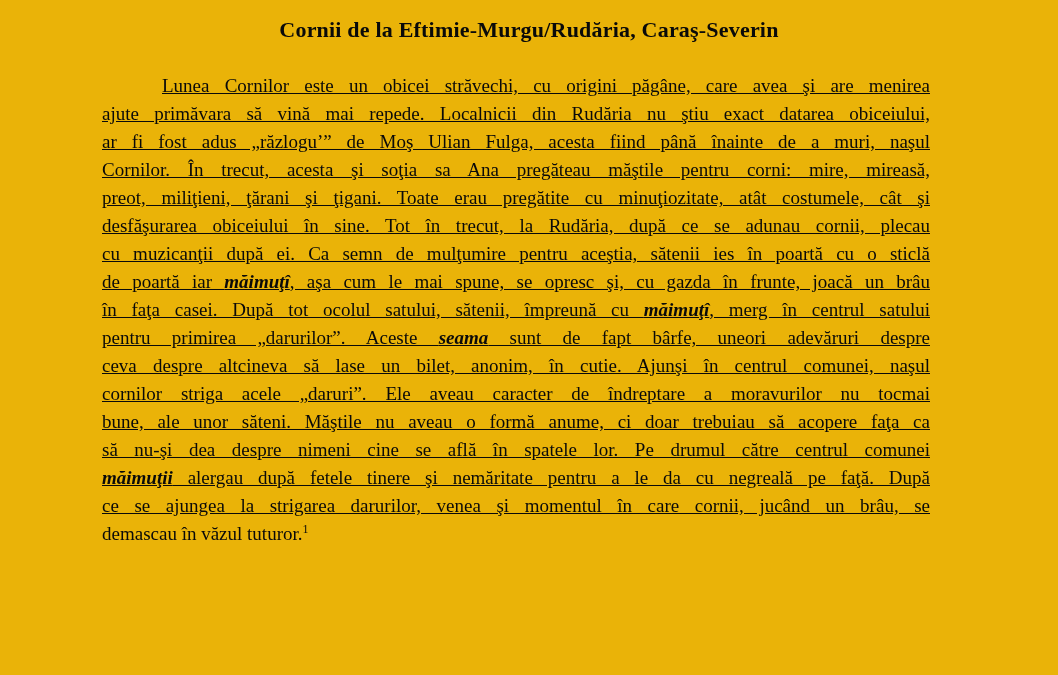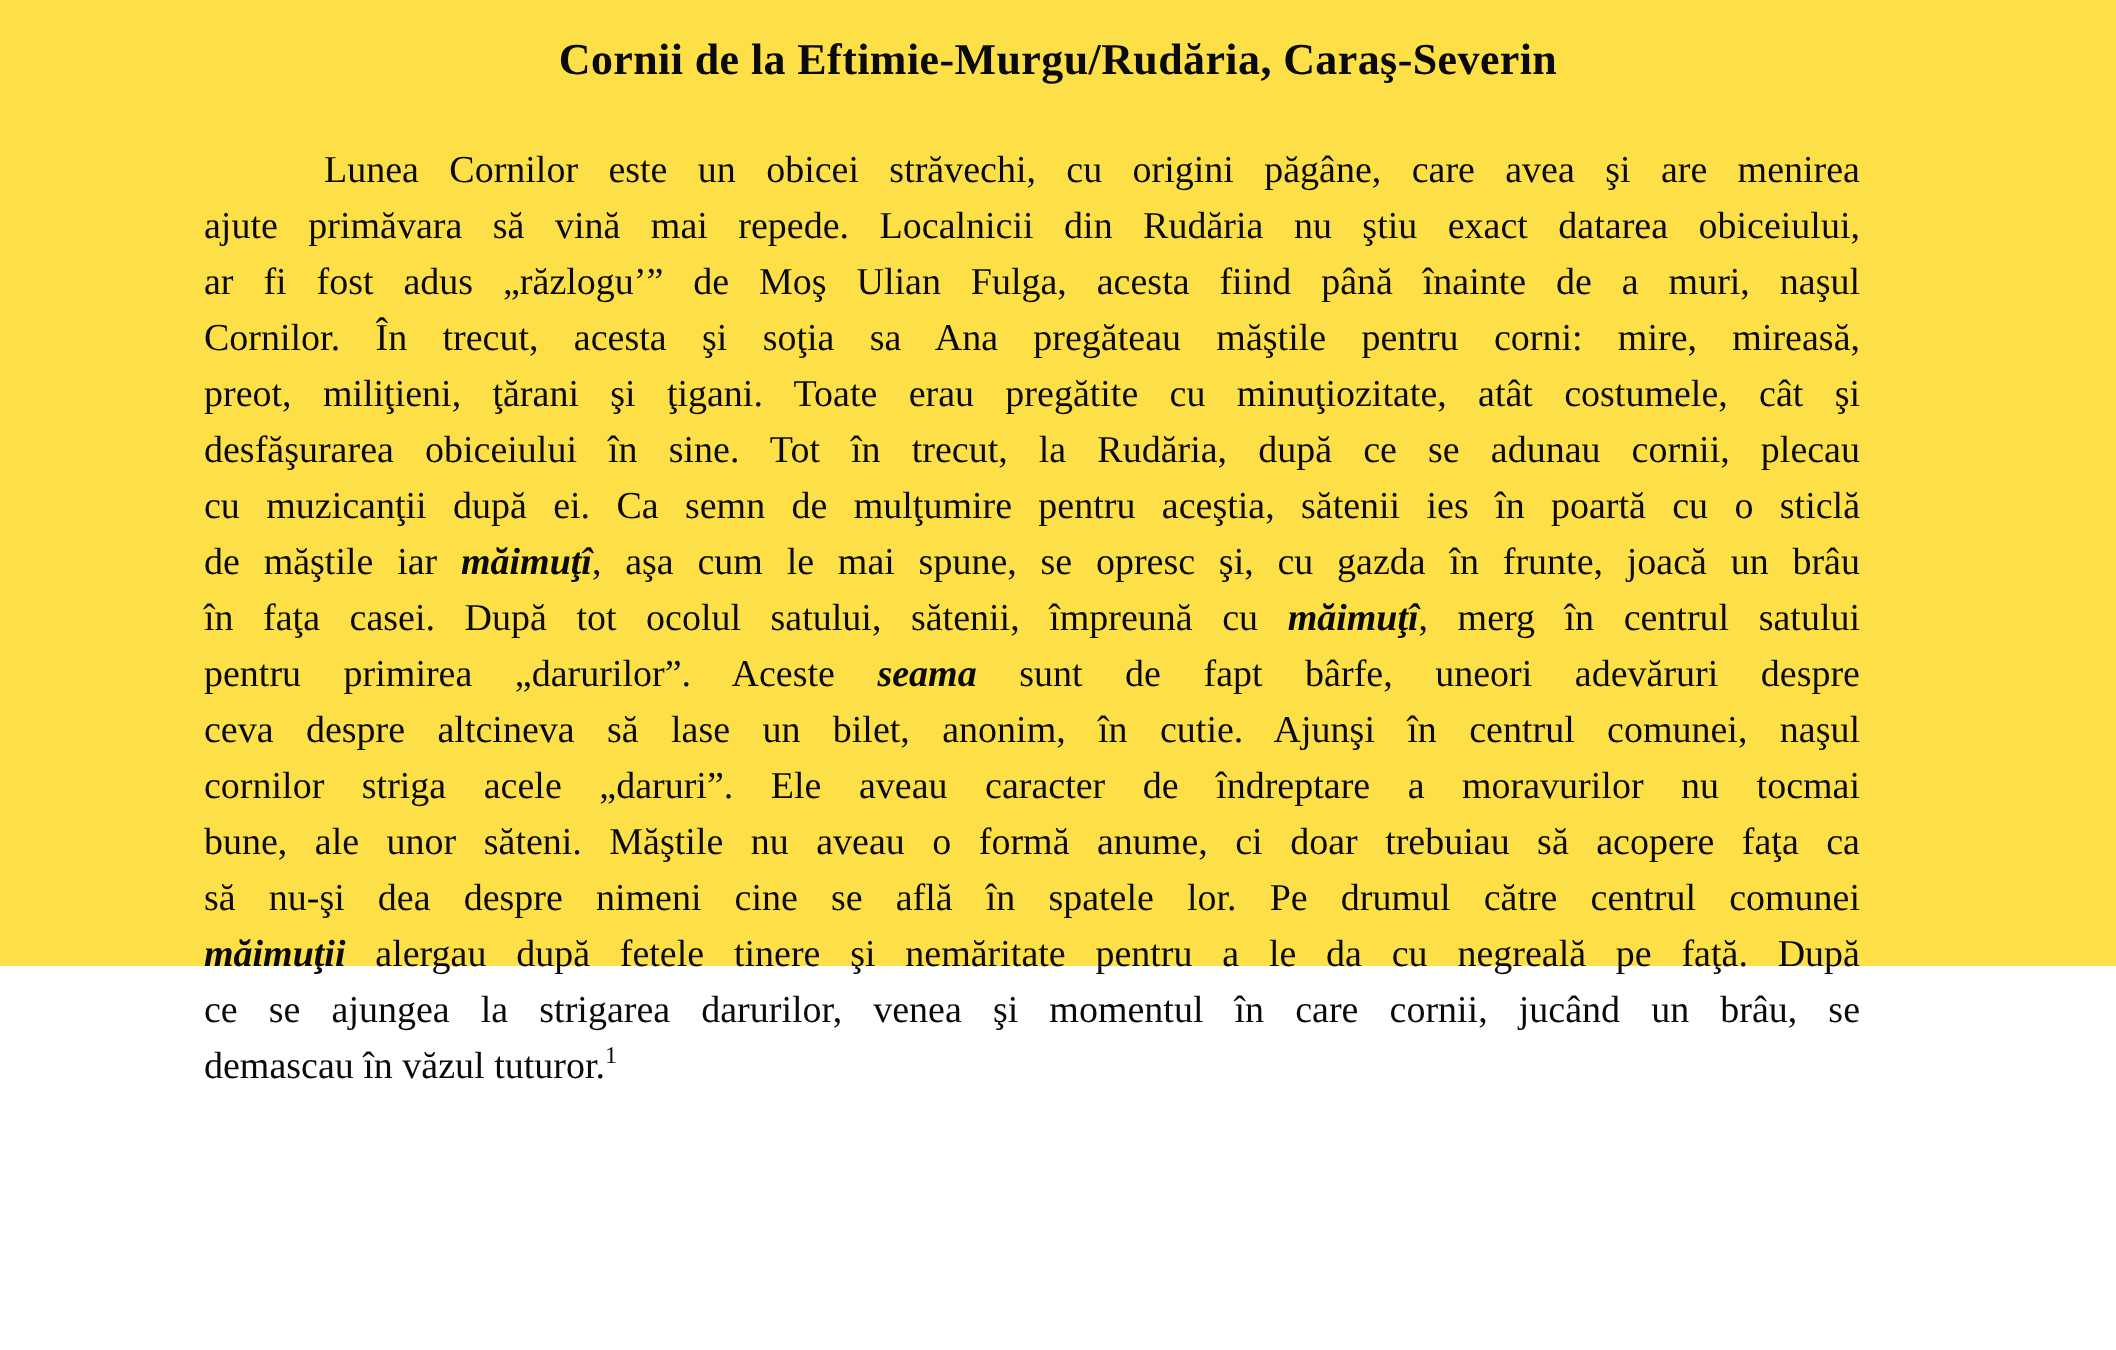--- a/index.html
+++ b/index.html
@@ -10,22 +10,22 @@
   body {
     width: 1058px;
     height: 675px;
     font-family: "Liberation Serif", serif;
     color: #0a0a0a;
     overflow: hidden;
   }
   .page {
     position: relative;
     width: 1058px;
-    height: 483px;
-    background: #fde047;
+    height: 675px;
+    background: #eab308;
   }
   .doc-title {
     margin: 0;
     padding-top: 17px;
     font-size: 22px;
     line-height: 26px;
     font-weight: bold;
     text-align: center;
     letter-spacing: 0.2px;
   }
@@ -36,20 +36,21 @@
     width: 828px;
     font-size: 19px;
     line-height: 28px;
   }
   .line {
     white-space: normal;
   }
   .line.just {
     text-align: justify;
     text-align-last: justify;
+    text-decoration: underline;
     -moz-text-align-last: justify;
   }
   .line.indent {
     text-indent: 60px;
   }
   .em {
     font-weight: bold;
     font-style: italic;
   }
   sup.fn {
@@ -64,21 +65,21 @@
 <div class="page">
   <h1 class="doc-title">Cornii de la Eftimie-Murgu/Rudăria, Caraş-Severin</h1>
   <div class="doc-body" id="doc-body">
       <div class="line just indent"><span>Lunea Cornilor este un obicei străvechi, cu origini păgâne, care avea şi are menirea</span></div>
       <div class="line just"><span>ajute primăvara să vină mai repede. Localnicii din Rudăria nu ştiu exact datarea obiceiului,</span></div>
       <div class="line just"><span>ar fi fost adus „răzlogu’” de Moş Ulian Fulga, acesta fiind până înainte de a muri, naşul</span></div>
       <div class="line just"><span>Cornilor. În trecut, acesta şi soţia sa Ana pregăteau măştile pentru corni: mire, mireasă,</span></div>
       <div class="line just"><span>preot, miliţieni, ţărani şi ţigani. Toate erau pregătite cu minuţiozitate, atât costumele, cât şi</span></div>
       <div class="line just"><span>desfăşurarea obiceiului în sine. Tot în trecut, la Rudăria, după ce se adunau cornii, plecau</span></div>
       <div class="line just"><span>cu muzicanţii după ei. Ca semn de mulţumire pentru aceştia, sătenii ies în poartă cu o sticlă</span></div>
-      <div class="line just"><span>de măştile iar </span><span class="em">măimuţî</span><span>, aşa cum le mai spune, se opresc şi, cu gazda în frunte, joacă un brâu</span></div>
+      <div class="line just"><span>de poartă iar </span><span class="em">măimuţî</span><span>, aşa cum le mai spune, se opresc şi, cu gazda în frunte, joacă un brâu</span></div>
       <div class="line just"><span>în faţa casei. După tot ocolul satului, sătenii, împreună cu </span><span class="em">măimuţî</span><span>, merg în centrul satului</span></div>
       <div class="line just"><span>pentru primirea „darurilor”. Aceste </span><span class="em">seama</span><span> sunt de fapt bârfe, uneori adevăruri despre</span></div>
       <div class="line just"><span>ceva despre altcineva să lase un bilet, anonim, în cutie. Ajunşi în centrul comunei, naşul</span></div>
       <div class="line just"><span>cornilor striga acele „daruri”. Ele aveau caracter de îndreptare a moravurilor nu tocmai</span></div>
       <div class="line just"><span>bune, ale unor săteni. Măştile nu aveau o formă anume, ci doar trebuiau să acopere faţa ca</span></div>
       <div class="line just"><span>să nu-şi dea despre nimeni cine se află în spatele lor. Pe drumul către centrul comunei</span></div>
       <div class="line just"><span class="em">măimuţii</span><span> alergau după fetele tinere şi nemăritate pentru a le da cu negreală pe faţă. După</span></div>
       <div class="line just"><span>ce se ajungea la strigarea darurilor, venea şi momentul în care cornii, jucând un brâu, se</span></div>
       <div class="line"><span>demascau în văzul tuturor.</span><sup class="fn">1</sup></div>
     </div>

